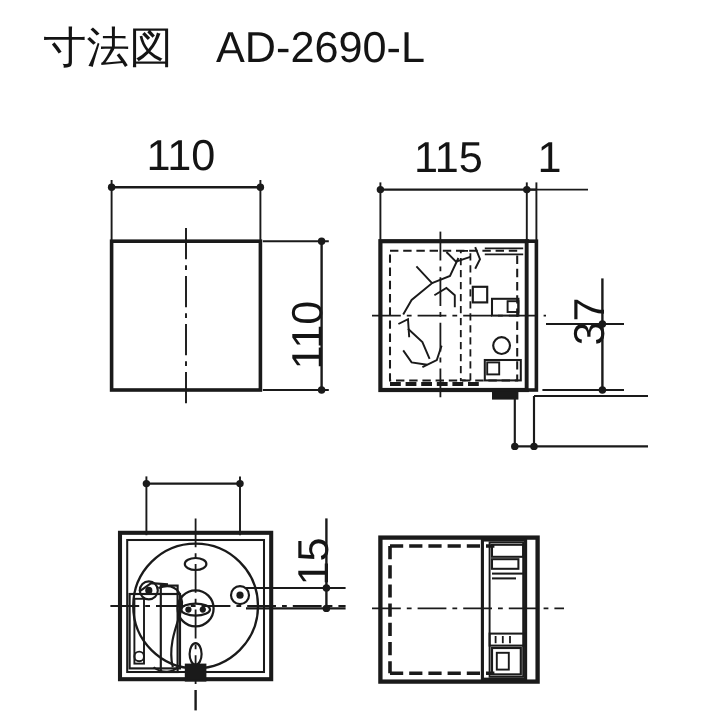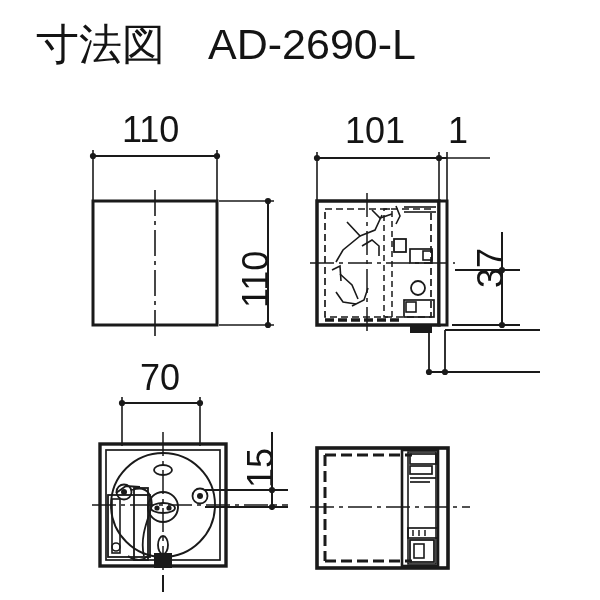--- a/index.html
+++ b/index.html
@@ -20,21 +20,21 @@
     position: absolute;
     left: 0;
     top: 0;
     width: 600px;
     height: 600px;
   }
   .title {
     position: absolute;
     left: 36px;
     top: 16px;
-    font-size: 43px;
+    font-size: 36px;
     font-weight: 400;
     letter-spacing: 0px;
     color: #141414;
     white-space: pre;
   }
   .dim-label {
     position: absolute;
     font-size: 36px;
     font-weight: 400;
     color: #141414;
@@ -50,28 +50,27 @@
 <body>
 
 <div id="page">
 
   <div class="title">寸法図　AD-2690-L</div>
 
   <div class="dim-label" style="left:122px; top:112px;">110</div>
 
   <div class="dim-label rot" style="left:238px; top:308px;">110</div>
 
-  <div class="dim-label" style="left:345px; top:113px;">101</div>
+  <div class="dim-label" style="left:345px; top:113px;">115</div>
 
   <div class="dim-label" style="left:448px; top:113px;">1</div>
 
   <div class="dim-label rot" style="left:473px; top:288px;">37</div>
 
 
-  <div class="dim-label" style="left:140px; top:360px;">70</div>
 
   <div class="dim-label rot" style="left:243px; top:488px;">15</div>
 
   <svg id="drawing-svg" viewBox="0 0 600 600">
     <g fill="none" stroke="#1a1a1a" stroke-linecap="butt">
 
       <g>
 
         <rect x="93" y="201" width="124" height="124" stroke-width="3" fill="#ffffff"></rect>
 

